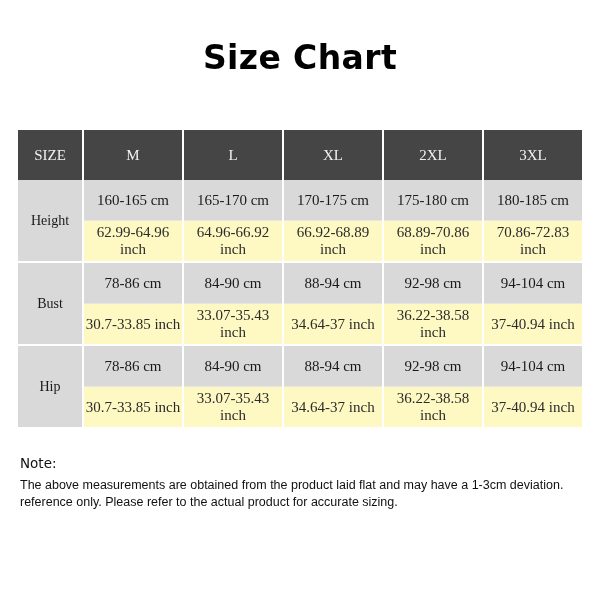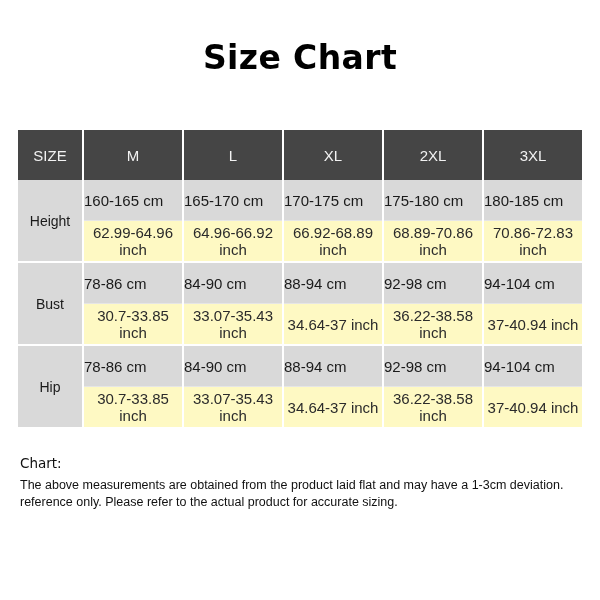--- a/index.html
+++ b/index.html
@@ -37,20 +37,21 @@
     position: absolute;
     left: 18px;
     top: 130px;
     width: 564px;
     border-collapse: collapse;
     table-layout: fixed;
   }
   .size-table td, .size-table th {
     padding: 0;
     margin: 0;
+    font-family: Liberation Serif, serif;
   }
 
   .hdr-cell {
     background: #454545;
     color: #f2f2f2;
     font-size: 15px;
     font-weight: normal;
     text-align: center;
     height: 50px;
     vertical-align: middle;
@@ -67,21 +68,21 @@
     vertical-align: middle;
     border-right: 2px solid #ffffff;
     border-bottom: 2px solid #ffffff;
   }
   .row-label.lastrow { border-bottom: none; }
 
   .cm-cell {
     background: #d9d9d9;
     color: #1a1a1a;
     font-size: 15px;
-    text-align: left;
+    text-align: center;
     vertical-align: middle;
     height: 40px;
     border-right: 2px solid #ffffff;
     border-bottom: 1px solid #e6e6e6;
   }
   .cm-cell.last { border-right: none; }
 
   .in-cell {
     background: #fef9c3;
     color: #2b2b2b;
@@ -189,18 +190,18 @@
         <td class="in-cell lastrow">30.7-33.85 inch</td>
         <td class="in-cell lastrow">33.07-35.43 inch</td>
         <td class="in-cell lastrow">34.64-37 inch</td>
         <td class="in-cell lastrow">36.22-38.58 inch</td>
         <td class="in-cell last lastrow">37-40.94 inch</td>
       </tr>
     </tbody>
   </table>
 
   <div class="note-block">
-    <div class="note-heading">Chart:</div>
+    <div class="note-heading">Note:</div>
     <div class="note-line">The above measurements are obtained from the product laid flat and may have a 1-3cm deviation.</div>
     <div class="note-line">reference only. Please refer to the actual product for accurate sizing.</div>
   </div>
 
 </div>
 
 </body></html>

